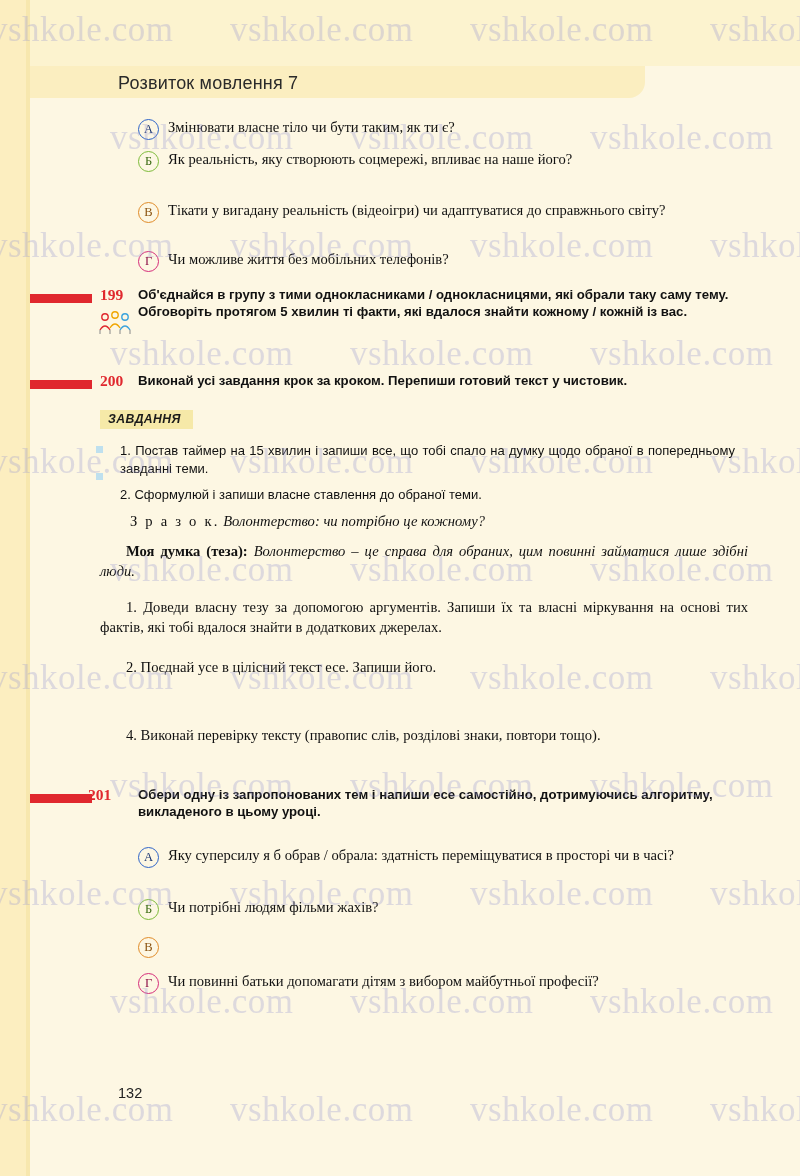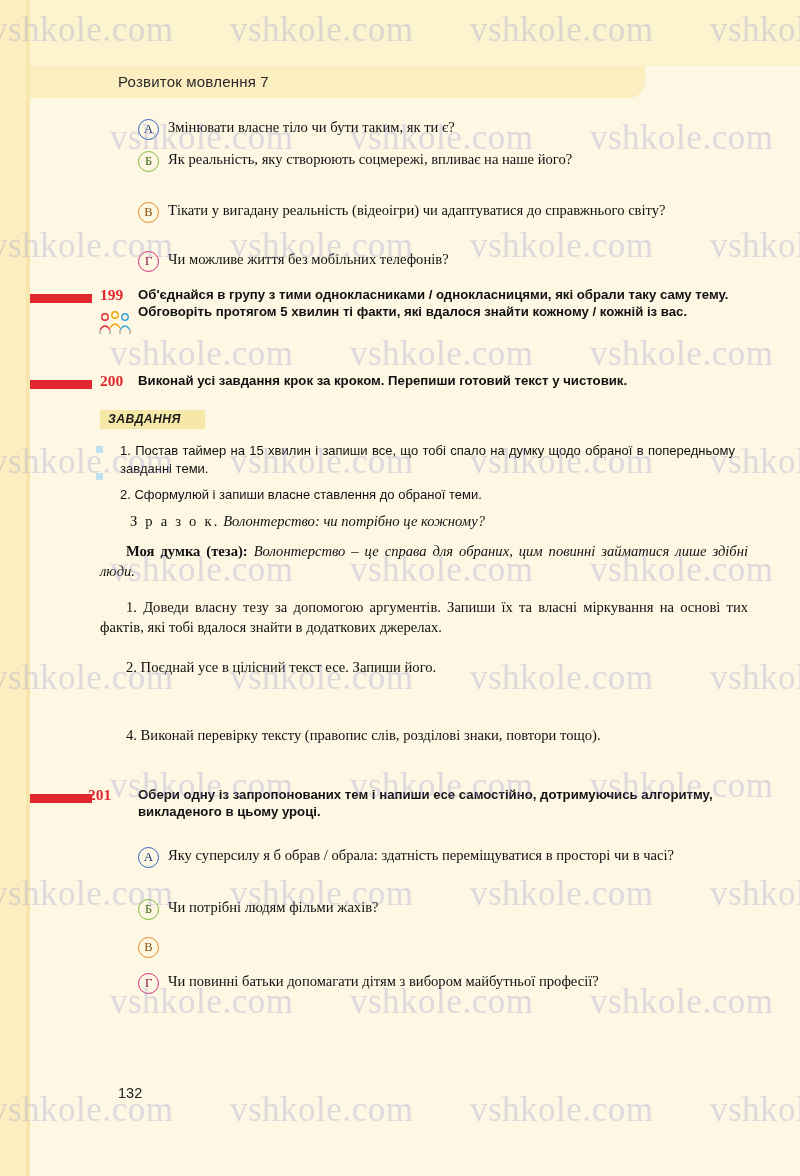--- a/index.html
+++ b/index.html
@@ -45,21 +45,21 @@
     width: 645px;
     height: 32px;
     background: #fbeec0;
     border-bottom-right-radius: 16px;
   }
   .header-text {
     position: absolute;
     left: 118px;
     top: 73px;
     font-family: "Liberation Sans", sans-serif;
-    font-size: 15px;
+    font-size: 18px;
     color: #2a2a2a;
     letter-spacing: 0.2px;
   }
   .content {
     position: absolute;
     left: 0; top: 98px; right: 0; bottom: 0;
   }
 
   
   .opt-row {
@@ -121,21 +121,21 @@
   .group-icon {
     position: absolute;
     width: 34px;
     height: 26px;
   }
 
   
   .task-label {
     position: absolute;
     background: #f6e9a8;
-    padding: 2px 24px 3px 8px;
+    padding: 2px 12px 3px 8px;
     font-family: "Liberation Sans", sans-serif;
     font-size: 12.2px;
     font-style: italic;
     font-weight: bold;
     color: #1a1a1a;
     letter-spacing: 0.4px;
   }
   .task-dots {
     position: absolute;
     width: 7px;

